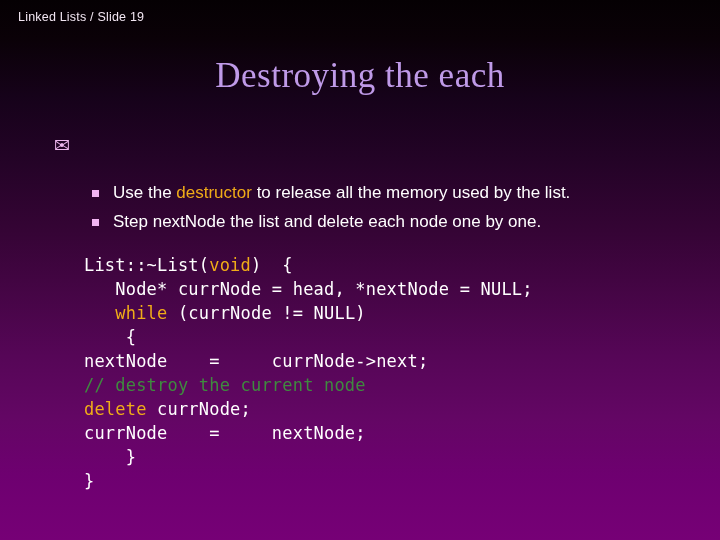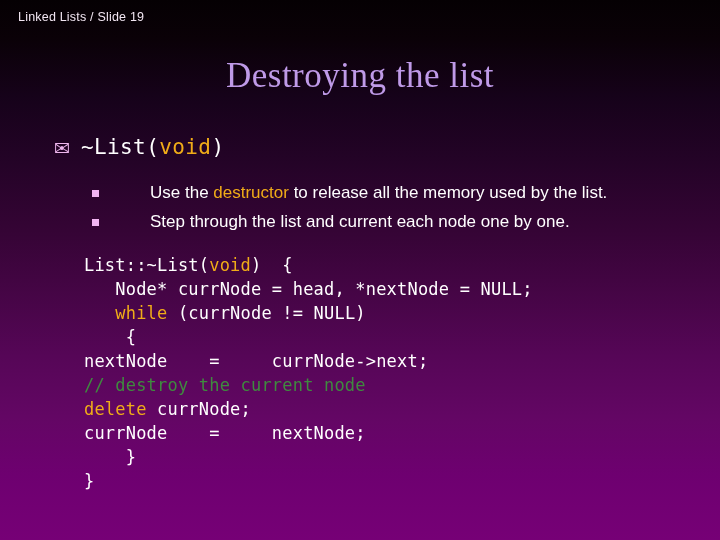--- a/index.html
+++ b/index.html
@@ -97,21 +97,20 @@
     background: #f2b4f2;
     margin-right: 14px;
     margin-top: 9px;
     flex: 0 0 auto;
   }
   .lvl2 .text {
     font-family: "Liberation Sans", sans-serif;
     font-size: 17px;
     color: #ffffff;
     line-height: 24px;
-    margin-left: 37px;
   }
 
   
   .code {
     position: absolute;
     left: 84px;
     top: 253px;
     font-family: "DejaVu Sans Mono", monospace;
     font-size: 17px;
     line-height: 24px;
@@ -123,33 +122,32 @@
   .kw    { color: #f0ac18; }
   .cmt   { color: #3f8a3f; text-align: right; }
 </style>
 </head>
 <body>
 
 <div class="slide">
 
   <div class="header">Linked Lists / Slide 19</div>
 
-  <div class="title">Destroying the list</div>
+  <div class="title">Destroying the each</div>
 
   <div class="lvl1">
     <span class="marker">✉</span>
-    <span class="text"><span>~List(</span><span class="kw">void</span><span>)</span></span>
   </div>
 
   <div class="lvl2-group">
     <div class="lvl2">
       <span class="sq"></span>
       <span class="text"><span>Use the </span><span class="kw">destructor</span><span> to release all the memory used by the list.</span></span>
     </div>
     <div class="lvl2">
       <span class="sq"></span>
-      <span class="text"><span>Step through the list and current each node one by one.</span></span>
+      <span class="text"><span>Step nextNode the list and delete each node one by one.</span></span>
     </div>
   </div>
 
   <div class="code"><div><span>List::~List(</span><span class="kw">void</span><span>)  {</span></div><div><span>   Node* currNode = head, *nextNode = NULL;</span></div><div><span>   </span><span class="kw">while</span><span> (currNode != NULL)</span></div><div><span>    {</span></div><div><span>nextNode    =     currNode-&gt;next;</span></div><div><span class="cmt">// destroy the current node</span></div><div><span class="kw">delete</span><span> currNode;</span></div><div><span>currNode    =     nextNode;</span></div><div><span>    }</span></div><div><span>}</span></div></div>
 
 </div>
 
 </body></html>

